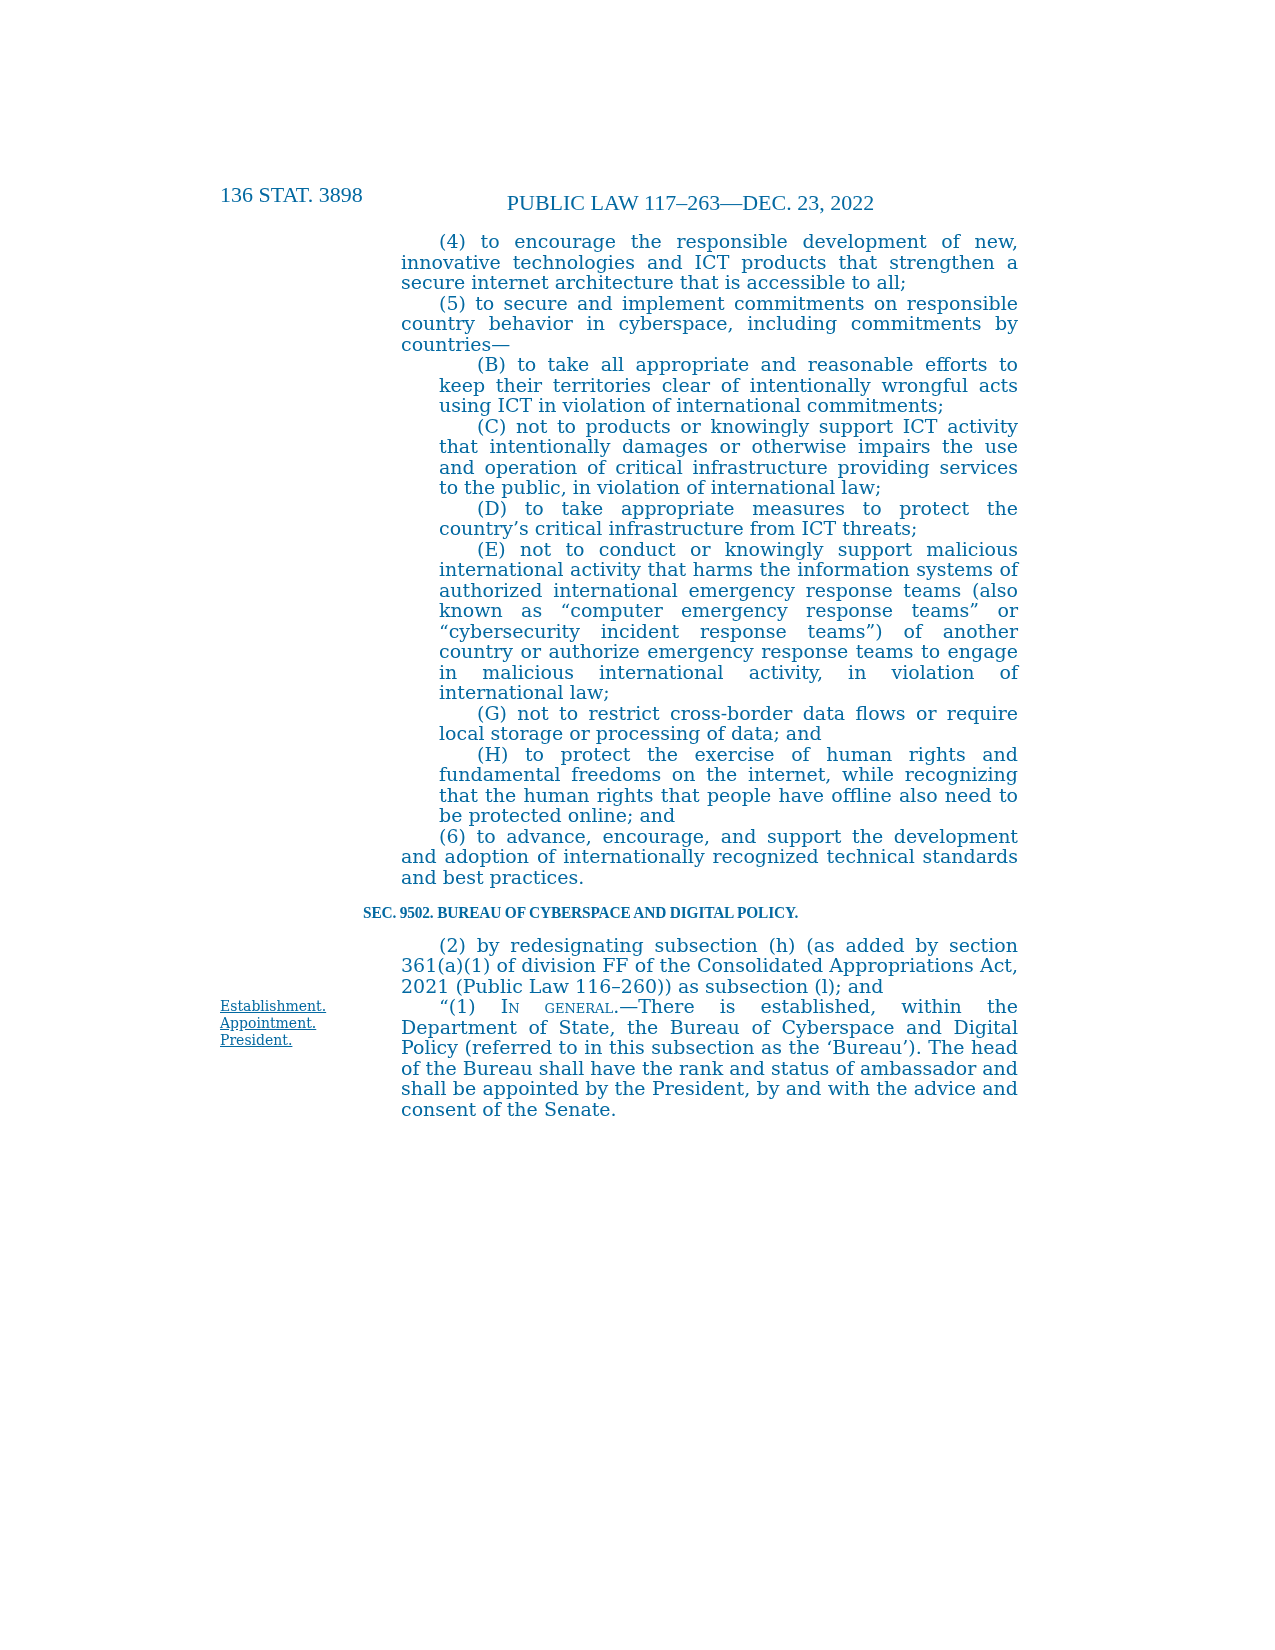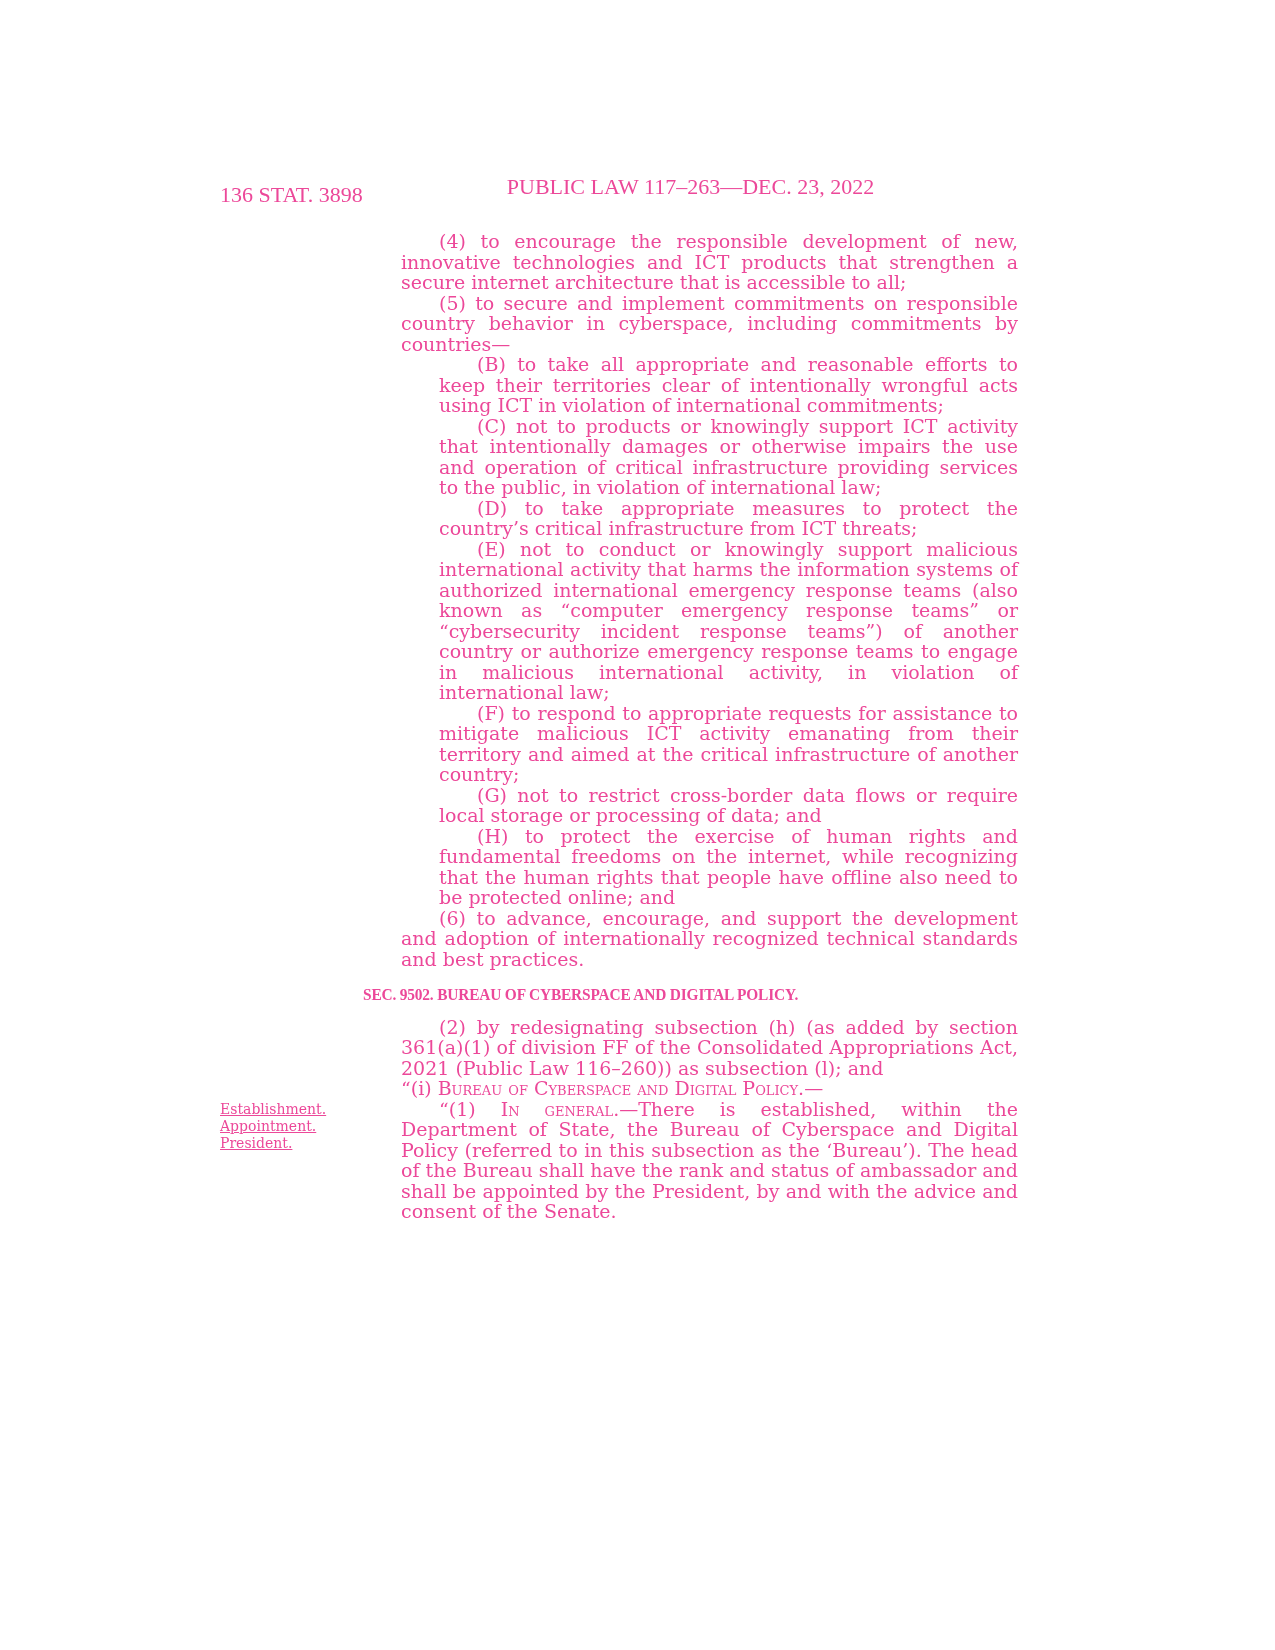--- a/index.html
+++ b/index.html
@@ -1,35 +1,35 @@
 <!DOCTYPE html>
 <html><head>
 <meta charset="utf-8">
 <style>
   html, body { margin: 0; padding: 0; background: #ffffff; }
   .page {
     position: relative;
     width: 1275px;
     height: 1650px;
     background: #ffffff;
-    color: #ec4899;
+    color: #0369a1;
     font-family: "DejaVu Serif", serif;
     overflow: hidden;
   }
   .stat-num {
     position: absolute;
     top: 182px;
     left: 220px;
     font-family: "Liberation Serif", serif;
     font-size: 22px;
     white-space: nowrap;
   }
   .law-title {
     position: absolute;
-    top: 174px;
+    top: 190px;
     left: 363px;
     width: 655px;
     text-align: center;
     font-family: "Liberation Serif", serif;
     font-size: 22px;
     white-space: nowrap;
   }
   .column {
     position: absolute;
     top: 231px;
@@ -79,31 +79,29 @@
   <div class="law-title">PUBLIC LAW 117–263—DEC. 23, 2022</div>
 
   <main class="column">
 
     <p class="para lvl1">(4) to encourage the responsible development of new, innovative technologies and ICT products that strengthen a secure internet architecture that is accessible to all;</p>
     <p class="para lvl1">(5) to secure and implement commitments on responsible country behavior in cyberspace, including commitments by countries—</p>
     <p class="para lvl2">(B) to take all appropriate and reasonable efforts to keep their territories clear of intentionally wrongful acts using ICT in violation of international commitments;</p>
     <p class="para lvl2">(C) not to products or knowingly support ICT activity that intentionally damages or otherwise impairs the use and operation of critical infrastructure providing services to the public, in violation of international law;</p>
     <p class="para lvl2">(D) to take appropriate measures to protect the country’s critical infrastructure from ICT threats;</p>
     <p class="para lvl2">(E) not to conduct or knowingly support malicious international activity that harms the information systems of authorized international emergency response teams (also known as “computer emergency response teams” or “cybersecurity incident response teams”) of another country or authorize emergency response teams to engage in malicious international activity, in violation of international law;</p>
-    <p class="para lvl2">(F) to respond to appropriate requests for assistance to mitigate malicious ICT activity emanating from their territory and aimed at the critical infrastructure of another country;</p>
     <p class="para lvl2">(G) not to restrict cross-border data flows or require local storage or processing of data; and</p>
     <p class="para lvl2">(H) to protect the exercise of human rights and fundamental freedoms on the internet, while recognizing that the human rights that people have offline also need to be protected online; and</p>
     <p class="para lvl1">(6) to advance, encourage, and support the development and adoption of internationally recognized technical standards and best practices.</p>
 
     <h2 class="sec-heading">SEC. 9502. BUREAU OF CYBERSPACE AND DIGITAL POLICY.</h2>
 
 
     <p class="para lvl1">(2) by redesignating subsection (h) (as added by section 361(a)(1) of division FF of the Consolidated Appropriations Act, 2021 (Public Law 116–260)) as subsection (l); and</p>
 
-    <p class="para lvl1 no-indent"><span>“(i) </span><span class="sc">Bureau of Cyberspace and Digital Policy</span><span>.—</span></p>
 
     <p class="para lvl1 has-note"><span class="margin-note">
           <span class="note-line">Establishment.</span>
           <span class="note-line">Appointment.</span>
           <span class="note-line">President.</span>
         </span><span>“(1) </span><span class="sc">In general</span><span>.—There is established, within the Department of State, the Bureau of Cyberspace and Digital Policy (referred to in this subsection as the ‘Bureau’). The head of the Bureau shall have the rank and status of ambassador and shall be appointed by the President, by and with the advice and consent of the Senate.</span></p>
 
   </main>
 </div>
 

